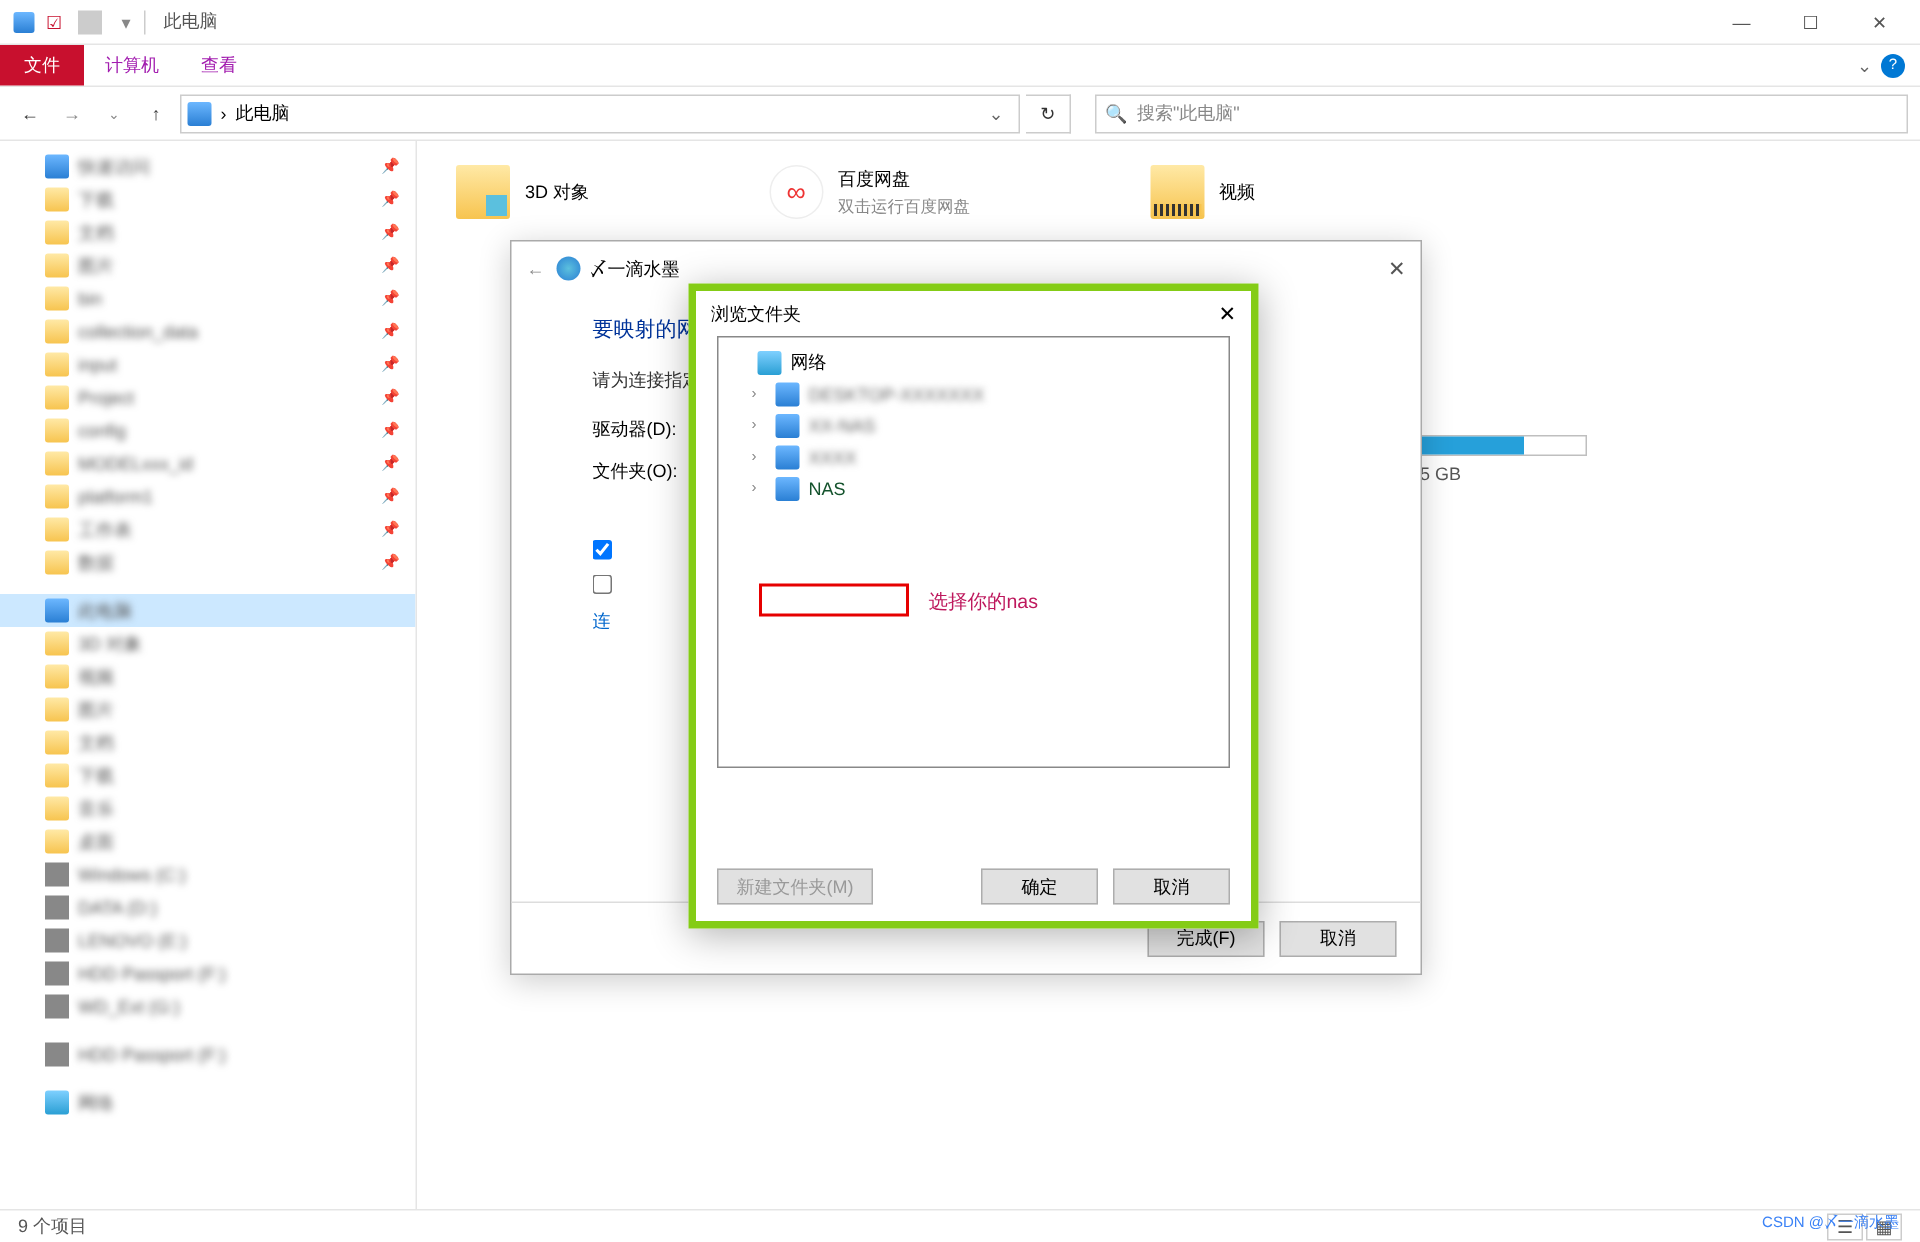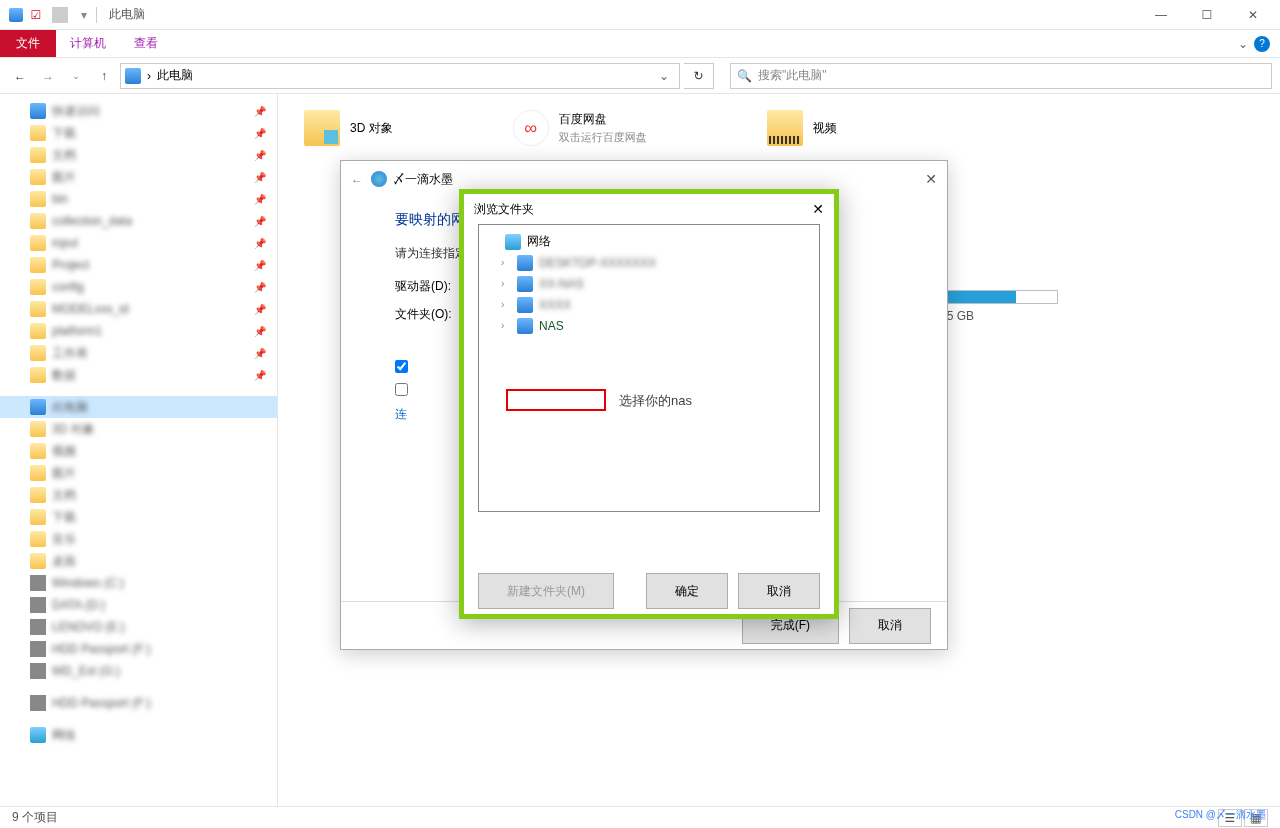--- a/index.html
+++ b/index.html
@@ -47,37 +47,37 @@
 .status .vb{width:24px;height:18px;border:1px solid #ccc;display:flex;align-items:center;justify-content:center}
 
 .wiz{position:absolute;left:340px;top:160px;width:608px;height:490px;background:#fff;border:1px solid #aaa;box-shadow:0 4px 20px rgba(0,0,0,0.2)}
 .wiz .whdr{height:36px;display:flex;align-items:center;padding:0 10px}
 .wiz .whdr .x{margin-left:auto;font-size:14px;color:#555}
 .wiz .wbody{padding:4px 20px}
 .wiz .wtitle{color:#003399;font-size:14px;margin:10px 0 16px 34px}
 .wiz .wtxt{margin:0 0 14px 34px;color:#333}
 .wiz .wrow{display:flex;align-items:center;margin:10px 0 0 34px;gap:8px}
 .wiz .wfoot{position:absolute;bottom:0;left:0;right:0;height:48px;border-top:1px solid #ddd;display:flex;align-items:center;justify-content:flex-end;padding:0 16px;gap:10px}
-.btn{min-width:78px;height:36px;border:1px solid #adadad;background:#e1e1e1;display:flex;align-items:center;justify-content:center;padding:0 28px}
+.btn{min-width:78px;height:24px;border:1px solid #adadad;background:#e1e1e1;display:flex;align-items:center;justify-content:center;padding:0 12px}
 
 .dlg{position:absolute;left:459px;top:189px;width:380px;height:430px;background:#fff;border:5px solid #84cc16;box-shadow:0 4px 24px rgba(0,0,0,0.3);z-index:10}
 .dlg .dhdr{height:30px;display:flex;align-items:center;padding:0 10px;font-size:12px}
 .dlg .dhdr .x{margin-left:auto;font-size:14px}
 .dlg .dsub{padding:6px 14px 10px;color:#333}
 .dlg .tree{margin:0 14px;border:1px solid #888;height:288px;padding:6px 4px;overflow:auto}
 .dlg .tnode{height:21px;display:flex;align-items:center;gap:4px;padding-left:6px}
 .dlg .tnode.child{padding-left:18px}
 .dlg .tnode .exp{width:12px;color:#888;font-size:10px}
 .dlg .tnode .tico{width:16px;height:16px}
 .dlg .tnode .tlbl{padding:0 2px}
 .dlg .tnode .tlbl.blur{filter:blur(2.5px);color:#666}
 .dlg .tnode.sel{position:relative}
 .dlg .tnode.sel .tlbl{color:#14532d}
 .dlg .redbox{position:absolute;left:27px;top:164px;width:100px;height:22px;border:2px solid #e60000;pointer-events:none}
-.dlg .anno{position:absolute;left:140px;top:167px;color:#404040;font-size:13px}
+.dlg .anno{position:absolute;left:140px;top:167px;color:#be185d;font-size:13px}
 .dlg .dfoot{position:absolute;bottom:0;left:0;right:0;height:46px;display:flex;align-items:center;justify-content:flex-end;padding:0 14px;gap:10px}
 .dlg .dfoot .btn:first-child{margin-right:auto;margin-left:0}
 .folder-ico{background:linear-gradient(#ffe9a6,#f7c44f);border-radius:2px}
 .pc-ico{background:linear-gradient(#6cb7ff,#2a7fd4);border-radius:2px}
 .net-ico{background:linear-gradient(#7fd0ff,#2a9fd4);border-radius:2px}
 .watermark{position:absolute;right:14px;bottom:6px;color:#3b82f6;font-size:10px}
 </style>
 </head>
 <body>
 

